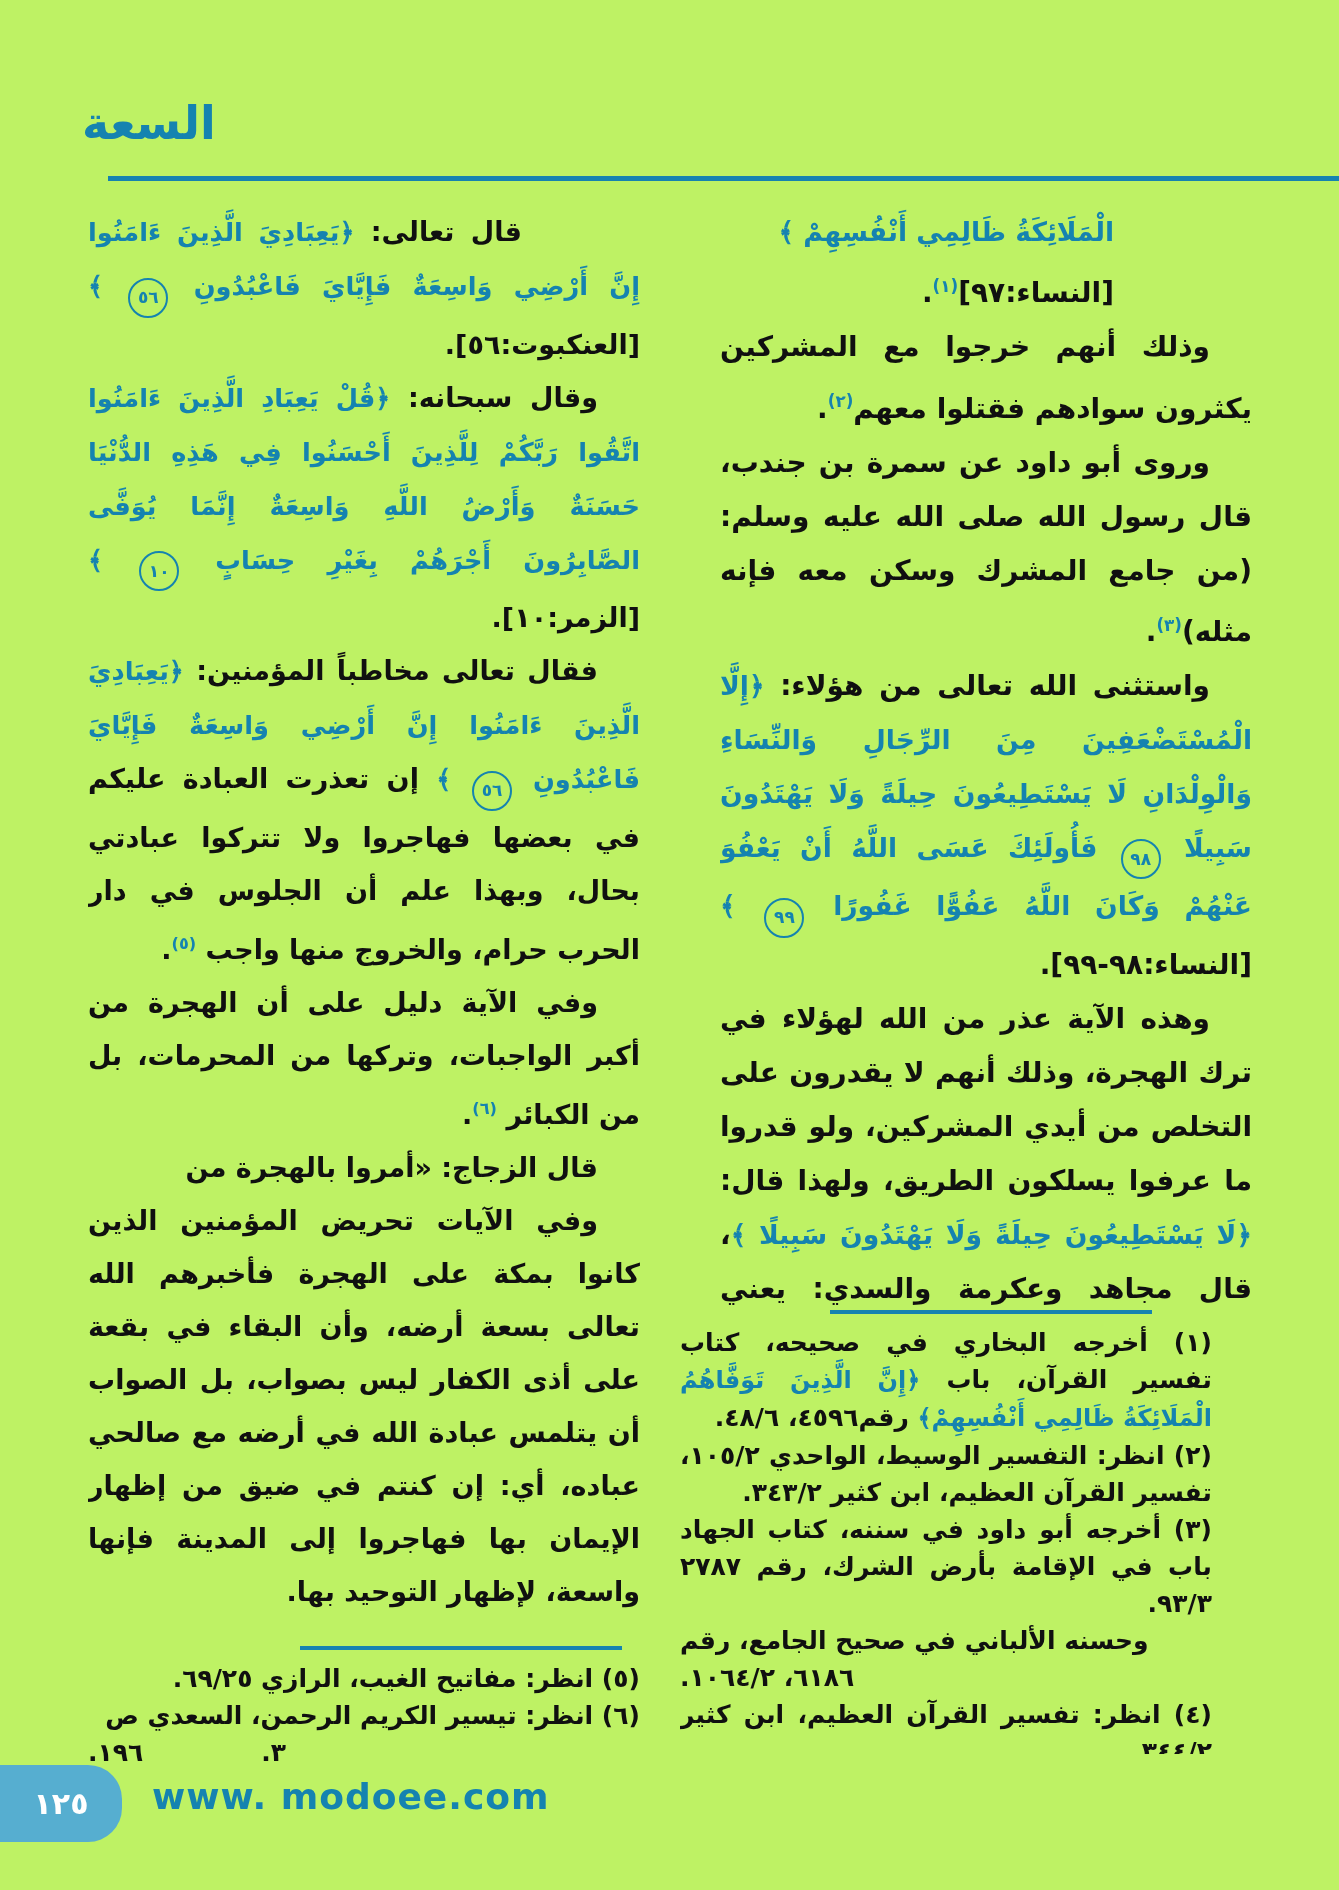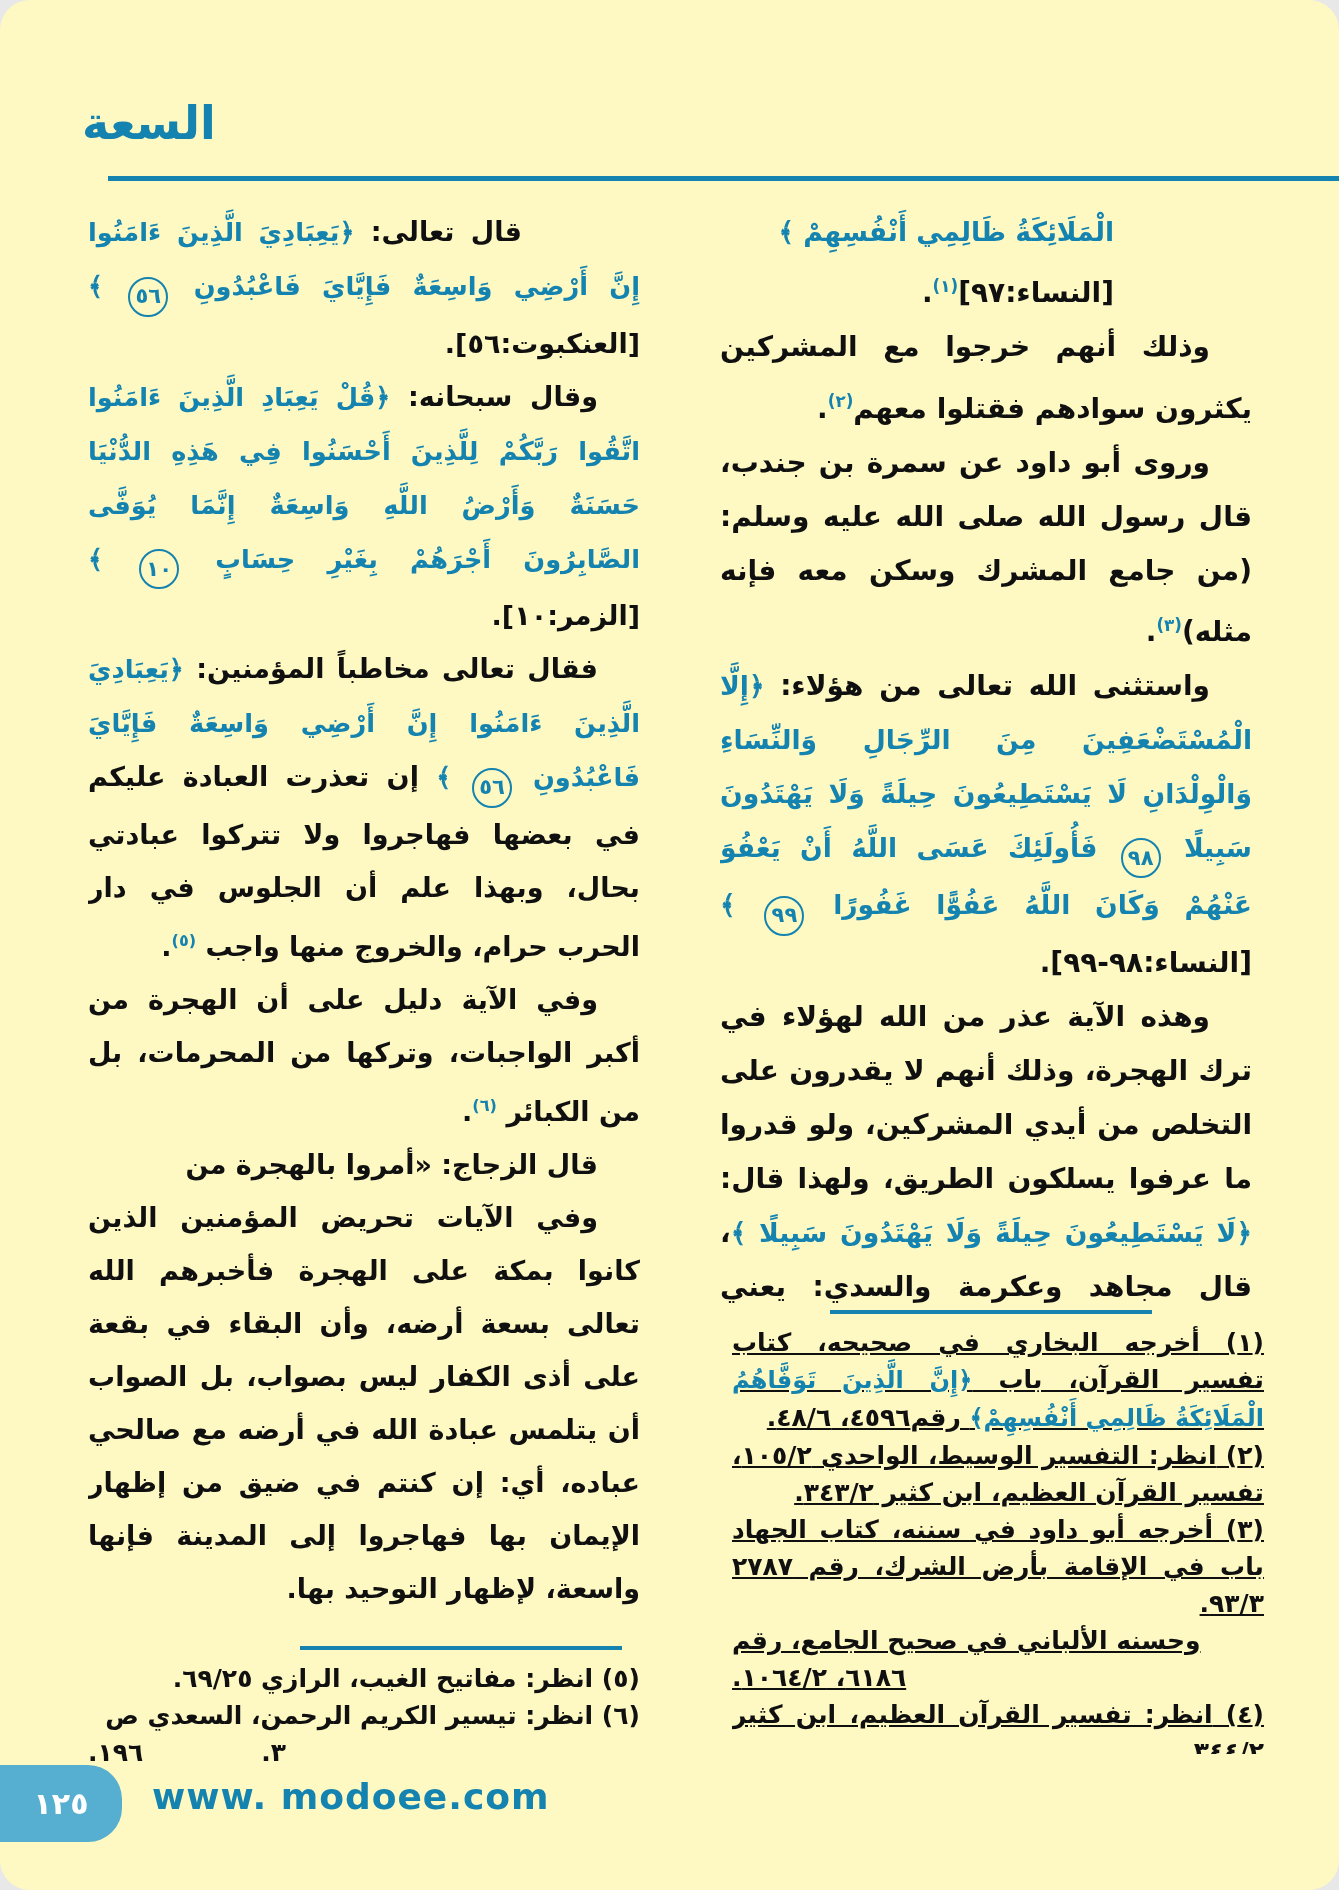--- a/index.html
+++ b/index.html
@@ -4,26 +4,25 @@
 <style>
   :root{
     --accent:#1583b0;
     --badge:#56aed0;
     --ink:#101010;
   }
   html,body{margin:0;padding:0;background:#e8e8e8;}
   .page{
     position:relative;
     width:1339px;height:1890px;
-    background:#fef9c3;
+    background:#bef264;
     margin:0 auto;
     direction:rtl;
     font-family:"DejaVu Sans", sans-serif;
     overflow:hidden;
-    border-radius:30px;
   }
   
   .header-title{
     position:absolute;left:82px;top:96px;
     font-size:46px;font-weight:bold;color:var(--accent);
     direction:rtl;
   }
   .header-rule{
     position:absolute;left:108px;top:176px;width:1231px;height:5px;
     background:var(--accent);
@@ -39,31 +38,31 @@
   .col-left .para{font-size:27px;line-height:53px;}
   .para.cont{text-indent:0;padding-right:138px;text-align:right;}
   .para.big-indent{text-indent:118px;}
   .sb{color:var(--ink);margin-top:28px;}
   .sr{color:var(--ink);}
   .sq{color:var(--accent);font-size:0.95em;}
   .ss{color:var(--accent);font-size:0.60em;vertical-align:super;font-weight:bold;}
   .sa{
     display:inline-flex;align-items:center;justify-content:center;
     width:36px;height:36px;border:2px solid var(--accent);border-radius:50%;
-    color:var(--accent);font-size:21px;line-height:1;vertical-align:-8px;
+    color:var(--accent);font-size:17px;line-height:1;vertical-align:-8px;
     margin:0 4px;text-indent:0;flex:0 0 auto;
   }
   .sg{display:inline-block;width:118px;}
   
   .fnsep{position:absolute;height:4px;background:var(--accent);}
   .fnsep-right{left:830px;top:1310px;width:322px;}
   .fnsep-left{left:300px;top:1646px;width:322px;}
   
   .fns{position:absolute;color:var(--ink);}
-  .fns-right{left:732px;top:1324px;width:532px;height:430px;overflow:hidden;text-decoration:underline;}
+  .fns-right{left:680px;top:1324px;width:532px;height:430px;overflow:hidden;}
   .fns-left{left:88px;top:1660px;width:552px;height:120px;overflow:hidden;}
   .footnote{font-size:25px;line-height:37px;font-weight:bold;text-align:justify;}
   .footnote .sq{font-size:24px;}
   .fn-num{color:var(--ink);}
   .fn-cont{text-align:left;}
   
   .page-badge{
     position:absolute;left:0;top:1765px;width:122px;height:77px;
     background:var(--badge);border-radius:0 34px 34px 0;
     display:flex;align-items:center;justify-content:center;

